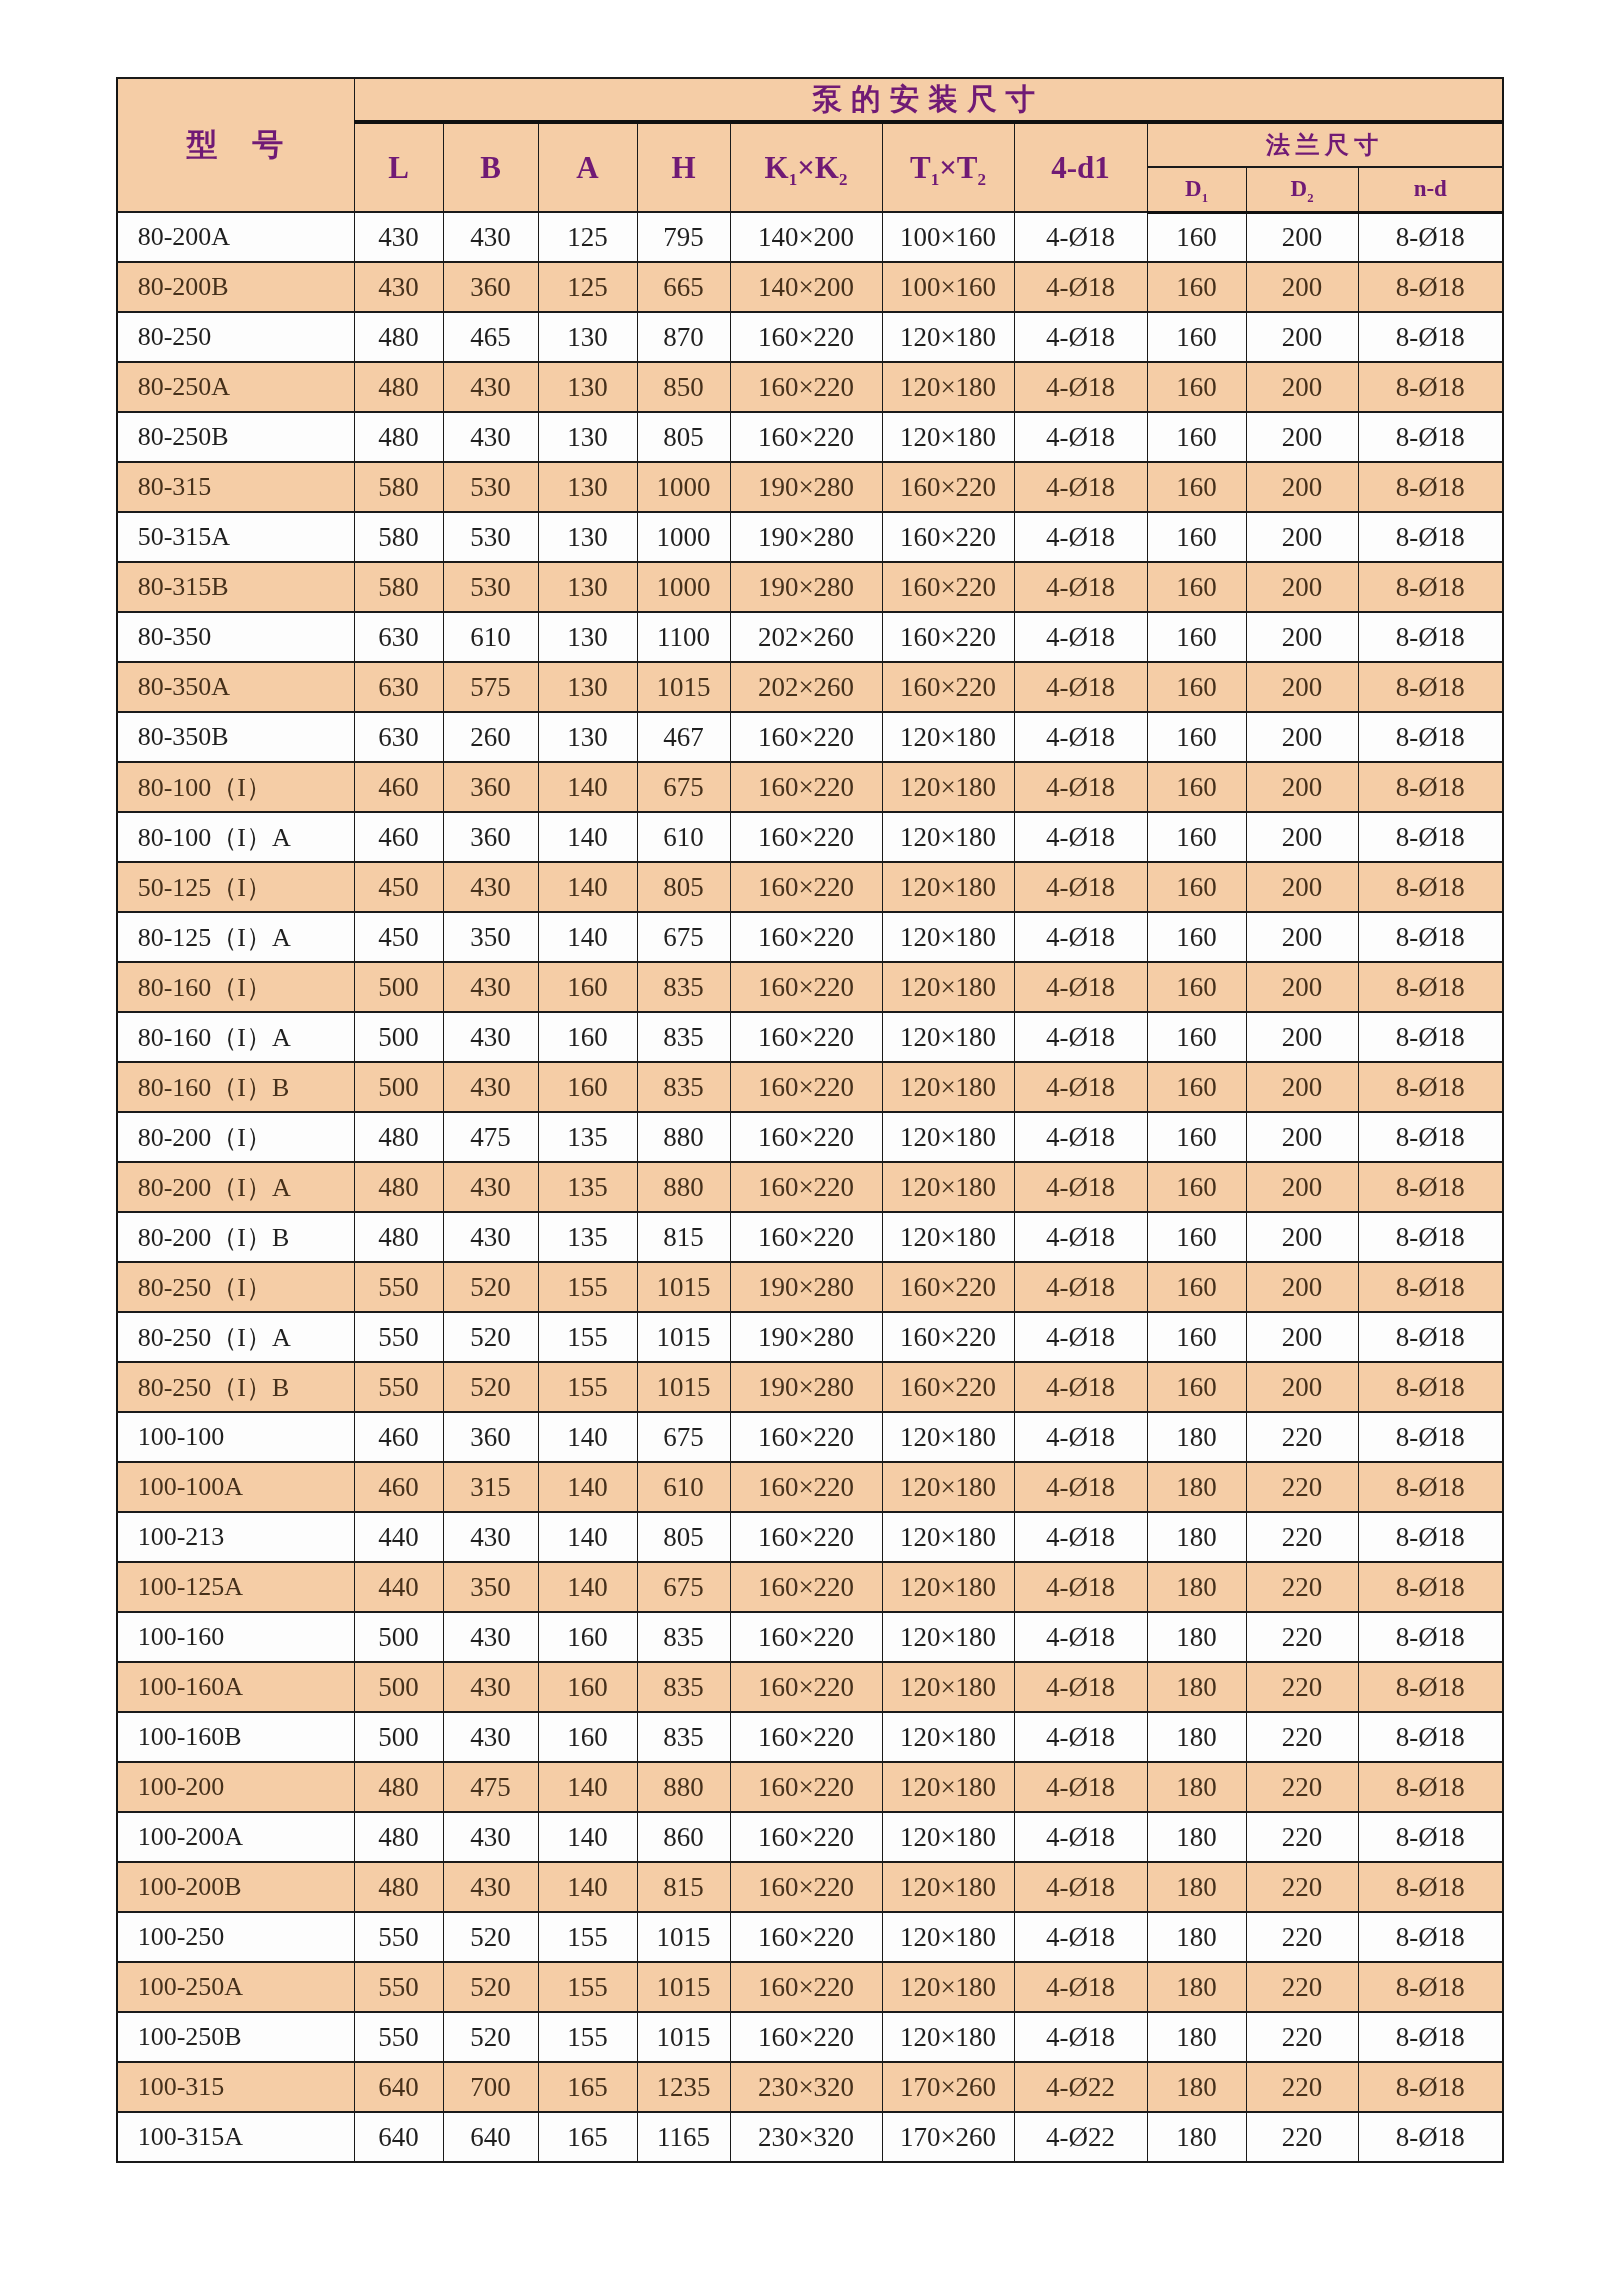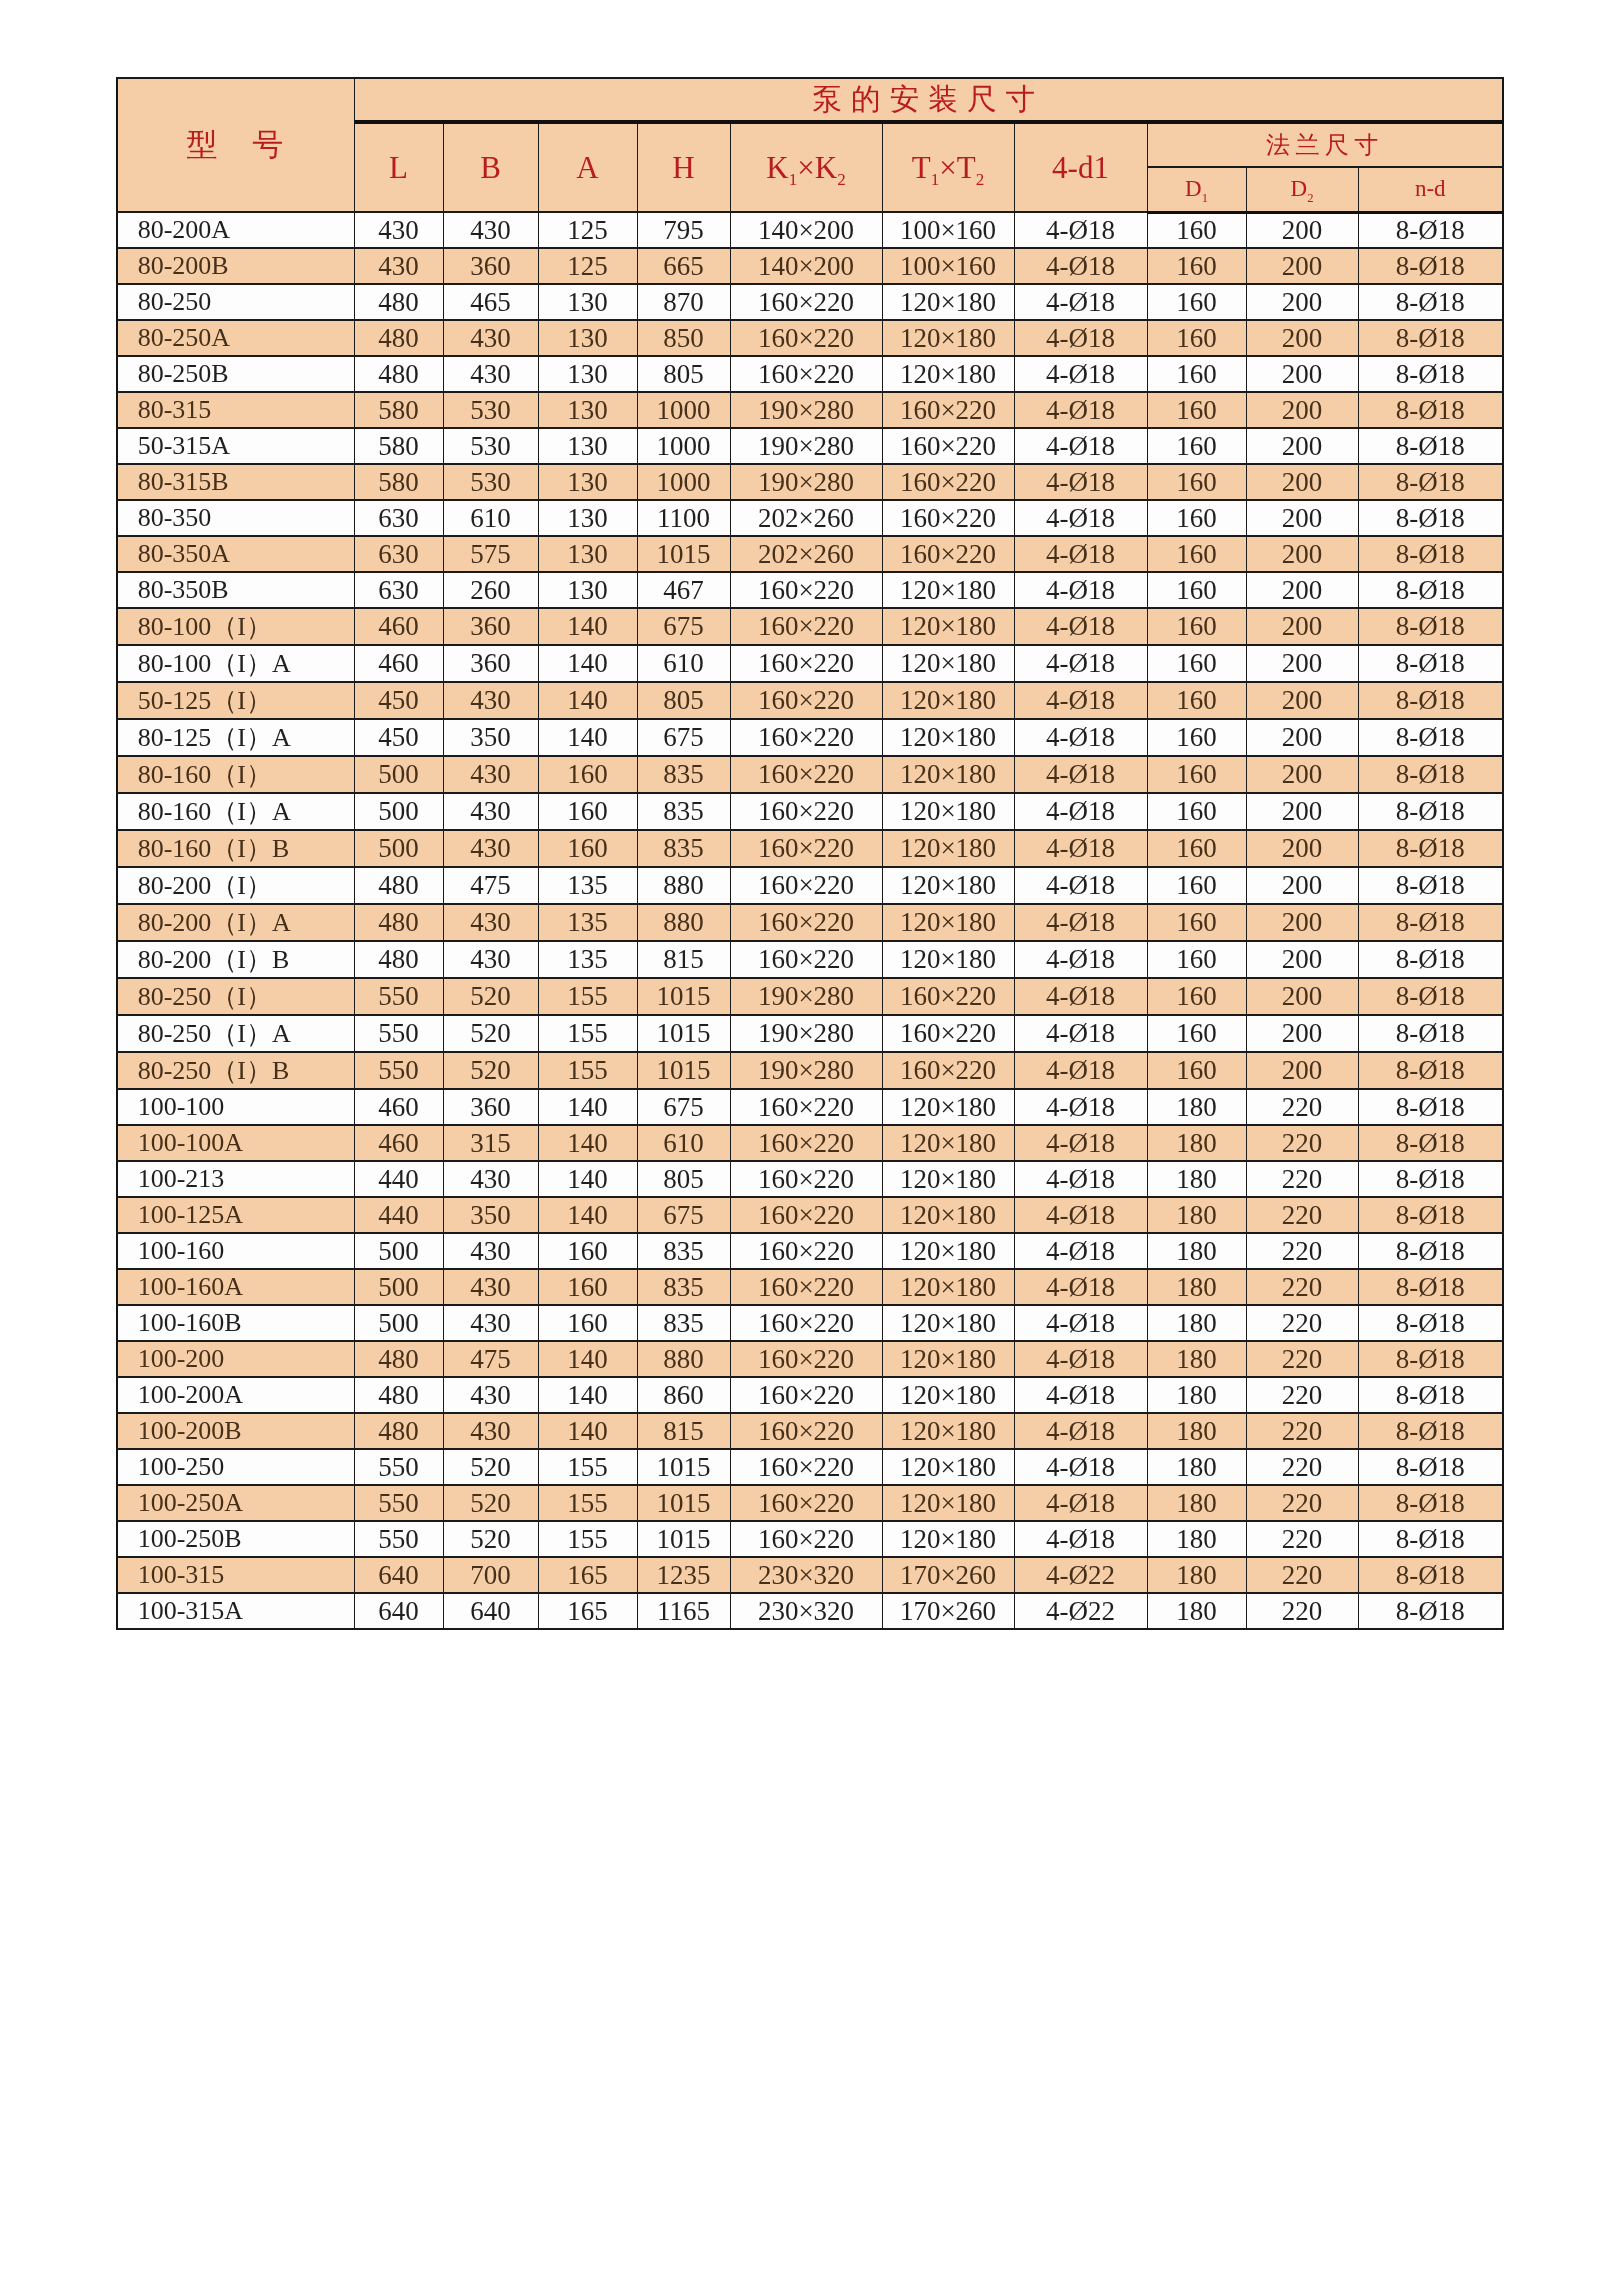--- a/index.html
+++ b/index.html
@@ -24,39 +24,39 @@
     border-right:1.8px solid #1a1a1a;
     border-top:2.7px solid #1a1a1a;
     border-bottom:2.7px solid #1a1a1a;
     text-align:center;
     vertical-align:middle;
     overflow:hidden;
     white-space:nowrap;
   }
   thead th {
     background:#f5cda6;
-    font-weight:normal;
-    color:#b91c1c;
+    font-weight:bold;
+    color:#701a75;
   }
   tr.r-title th.install-h {
     height:43px;
     font-size:29.6px;
     letter-spacing:9px;
     border-bottom:4.5px solid #101010;
   }
   th.model-h {
     font-size:31px;
     letter-spacing:1.8px;
     margin-left:40px;
   }
   tr.r-cols th { height:45px; font-size:31px; }
   tr.r-cols th.flange-h { font-size:24px; letter-spacing:5.4px; }
   tr.r-sub th { height:45px; font-size:23px; border-bottom:3.6px solid #101010; }
   th sub, td sub { font-size:0.55em; line-height:0; }
-  tbody tr { height:36px; }
+  tbody tr { height:50px; }
   tbody td { font-size:27px; color:#1f1f1f; }
   tbody td.model {
     text-align:left;
     padding-left:19.7px;
     font-size:26px;
   }
   tbody tr.peach td { background:#f5cda6; color:#46301a; }
   tbody tr.white td { background:#fdfdfd; }
 </style>
 </head>

